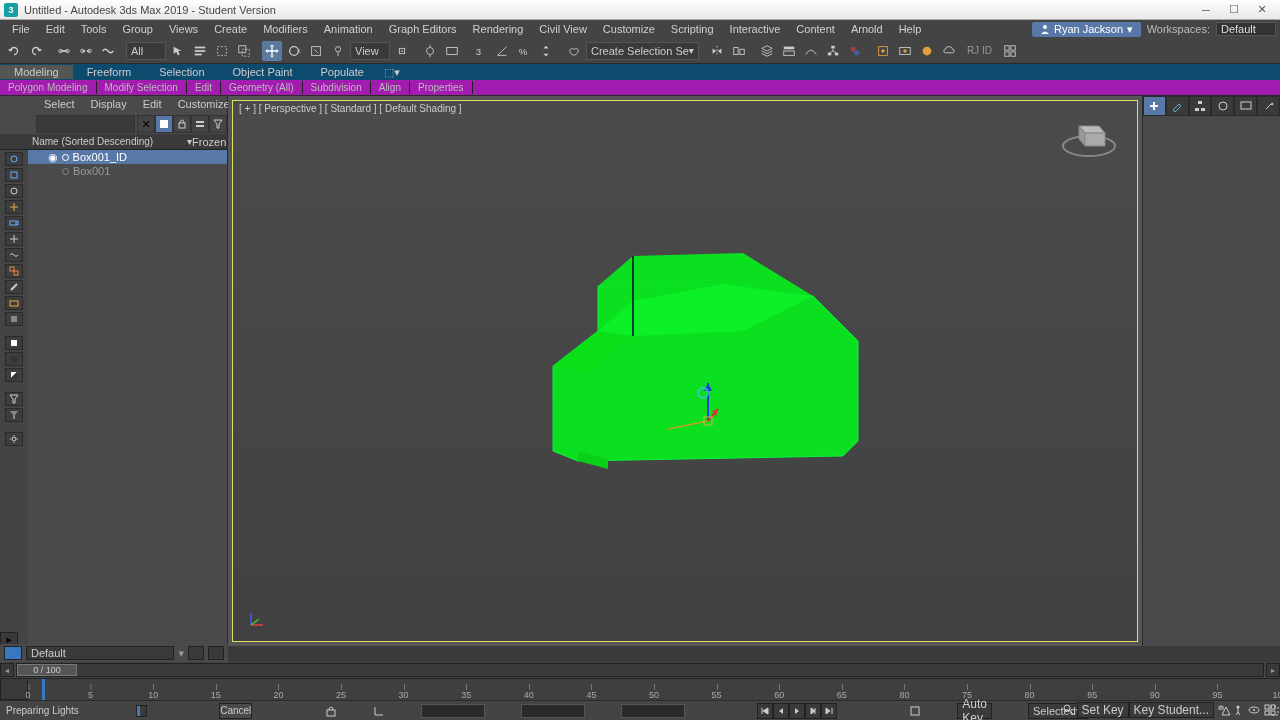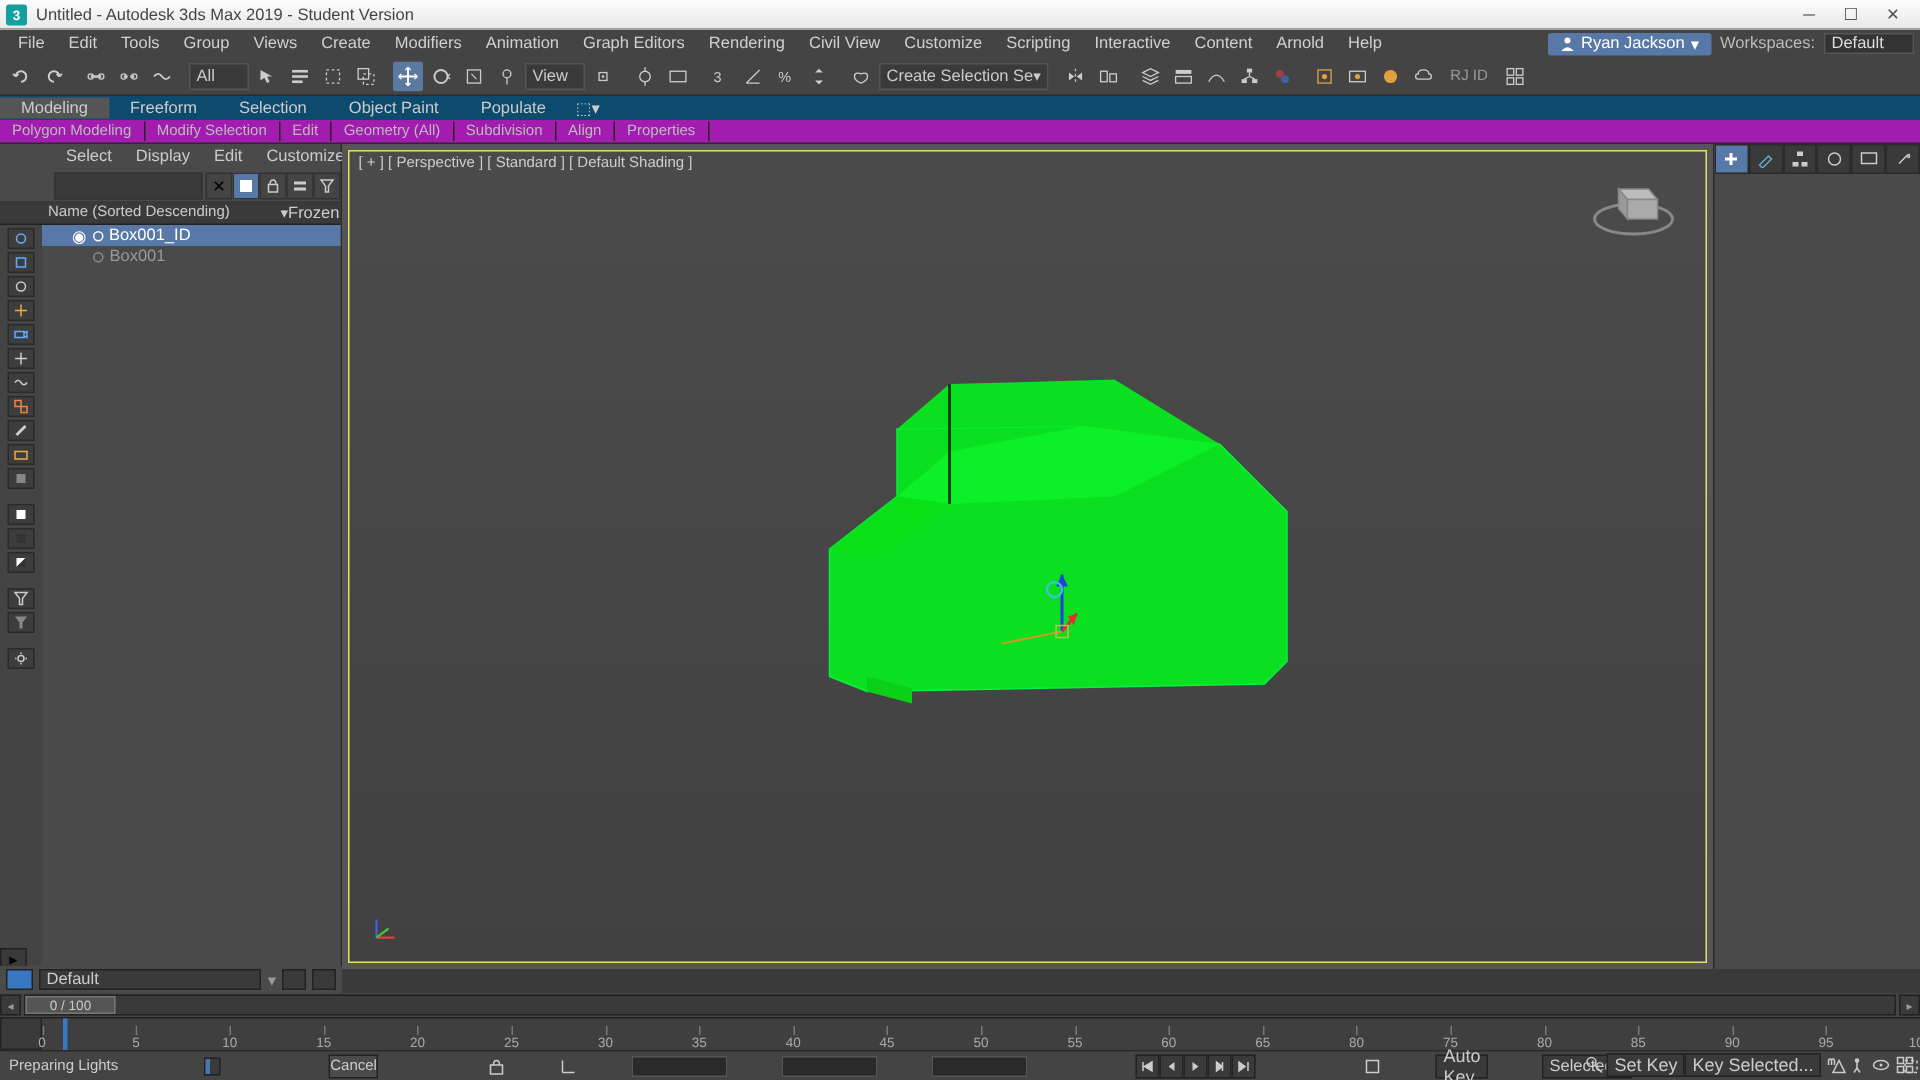--- a/index.html
+++ b/index.html
@@ -747,21 +747,21 @@
 </div>
 
 <div style="position:absolute;right:2px;bottom:2px;height:16px;display:flex;align-items:center;gap:0;">
   <div class="sb-icon">
       <svg width="14" height="14">
         <circle cx="5" cy="5" r="3" fill="none" stroke="#ccc"></circle>
         <line x1="7" y1="7" x2="12" y2="12" stroke="#ccc"></line>
       </svg>
     </div>
   <div class="status-btn">Set Key</div>
-  <div class="status-btn" style="min-width:60px">Key Selected...</div>
+  <div class="status-btn" style="min-width:60px">Key Student...</div>
   <div class="sb-icon">
       <svg width="12" height="12">
         <path d="M3 6 L3 3 Q3 2 4 2 Q5 2 5 3 L5 6 M5 3 Q5 2 6 2 Q7 2 7 3 L7 6" fill="none" stroke="#ccc"></path>
       </svg>
     </div>
   <div class="sb-icon">
       <svg width="12" height="12">
         <circle cx="6" cy="3" r="1.5" fill="#ccc"></circle>
         <path d="M6 4 L6 8 M6 8 L4 11 M6 8 L8 11" stroke="#ccc"></path>
       </svg>

